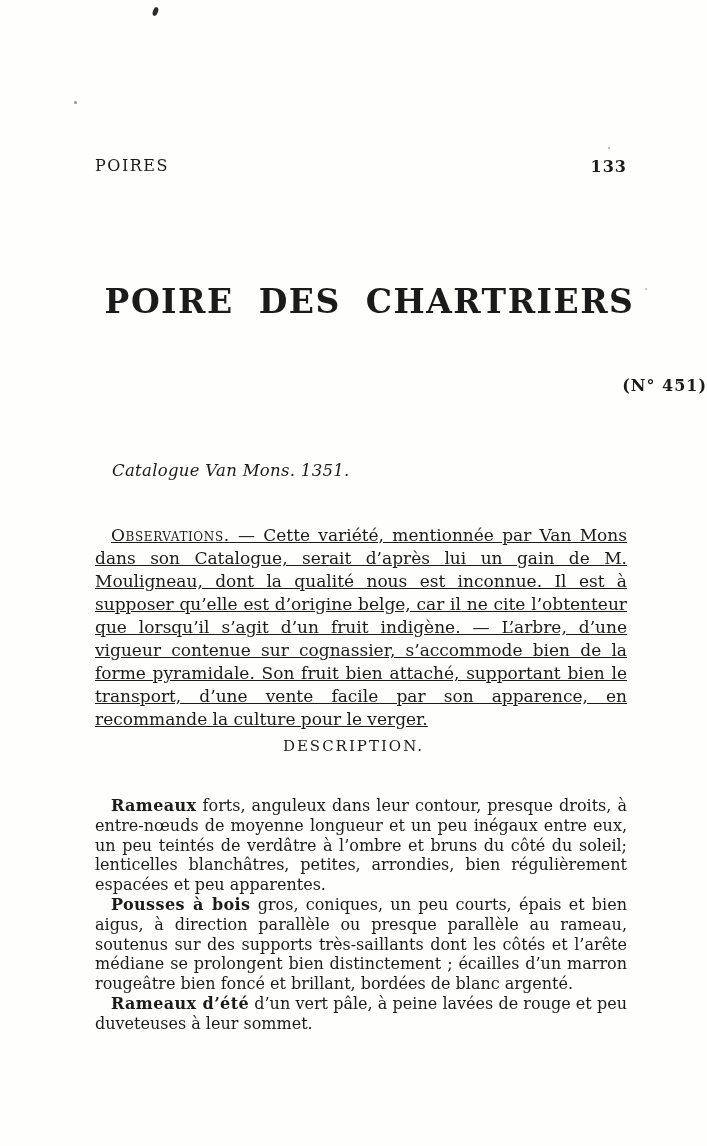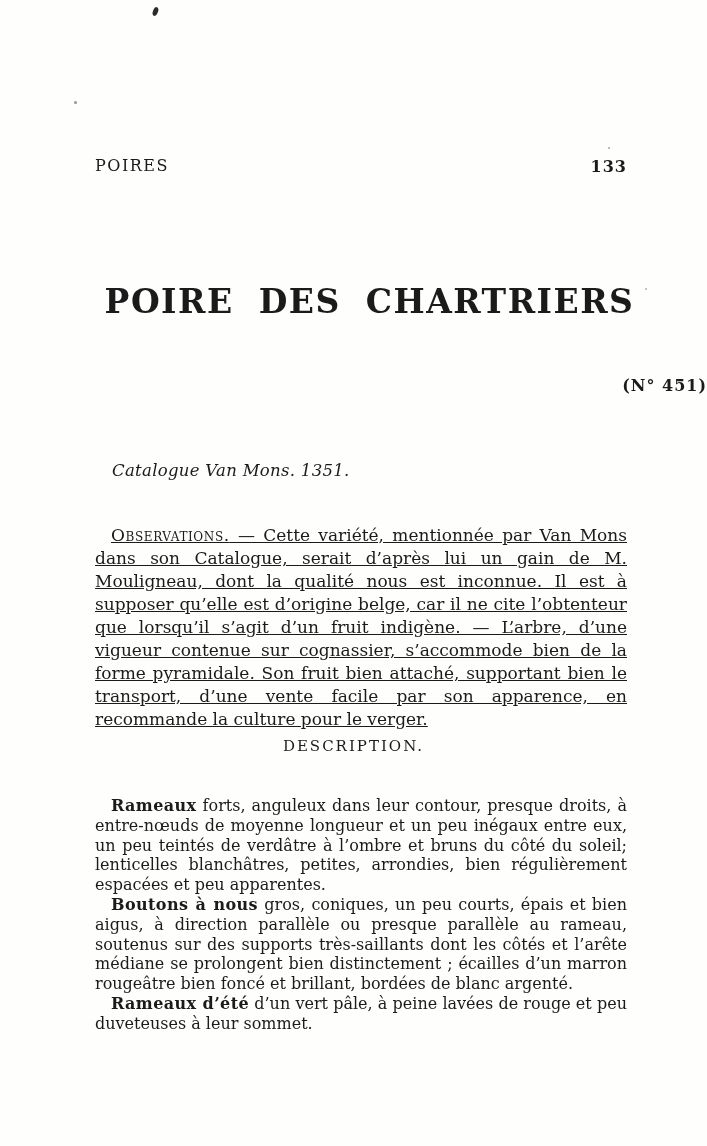--- a/index.html
+++ b/index.html
@@ -152,19 +152,19 @@
 
   <div class="catalogue">Catalogue Van Mons. 1351.</div>
 
   <p class="obs"><span class="smallcaps">Observations.</span><span> — Cette variété, mentionnée par Van Mons dans son Catalogue, serait d’après lui un gain de M. Mouligneau, dont la qualité nous est inconnue. Il est à supposer qu’elle est d’origine belge, car il ne cite l’obtenteur que lorsqu’il s’agit d’un fruit indigène. — L’arbre, d’une vigueur contenue sur cognassier, s’accommode bien de la forme pyramidale. Son fruit bien attaché, supportant bien le transport, d’une vente facile par son apparence, en recommande la culture pour le verger.</span></p>
 
   <div class="section-heading">DESCRIPTION.</div>
 
   <div class="description">
     <p class="desc-para"><span class="lead">Rameaux</span><span> forts, anguleux dans leur contour, presque droits, à entre-nœuds de moyenne longueur et un peu inégaux entre eux, un peu teintés de verdâtre à l’ombre et bruns du côté du soleil; lenticelles blanchâtres, petites, arrondies, bien régulièrement espacées et peu apparentes.</span></p>
 
-    <p class="desc-para"><span class="lead">Boutons à nous</span><span> gros, coniques, un peu courts, épais et bien aigus, à direction parallèle ou presque parallèle au rameau, soutenus sur des supports très-saillants dont les côtés et l’arête médiane se prolongent bien distinctement ; écailles d’un marron rougeâtre bien foncé et brillant, bordées de blanc argenté.</span></p>
+    <p class="desc-para"><span class="lead">Pousses à bois</span><span> gros, coniques, un peu courts, épais et bien aigus, à direction parallèle ou presque parallèle au rameau, soutenus sur des supports très-saillants dont les côtés et l’arête médiane se prolongent bien distinctement ; écailles d’un marron rougeâtre bien foncé et brillant, bordées de blanc argenté.</span></p>
 
     <p class="desc-para"><span class="lead">Rameaux d’été</span><span> d’un vert pâle, à peine lavées de rouge et peu duveteuses à leur sommet.</span></p>
 
   </div>
 
 </div>
 
 </body></html>

